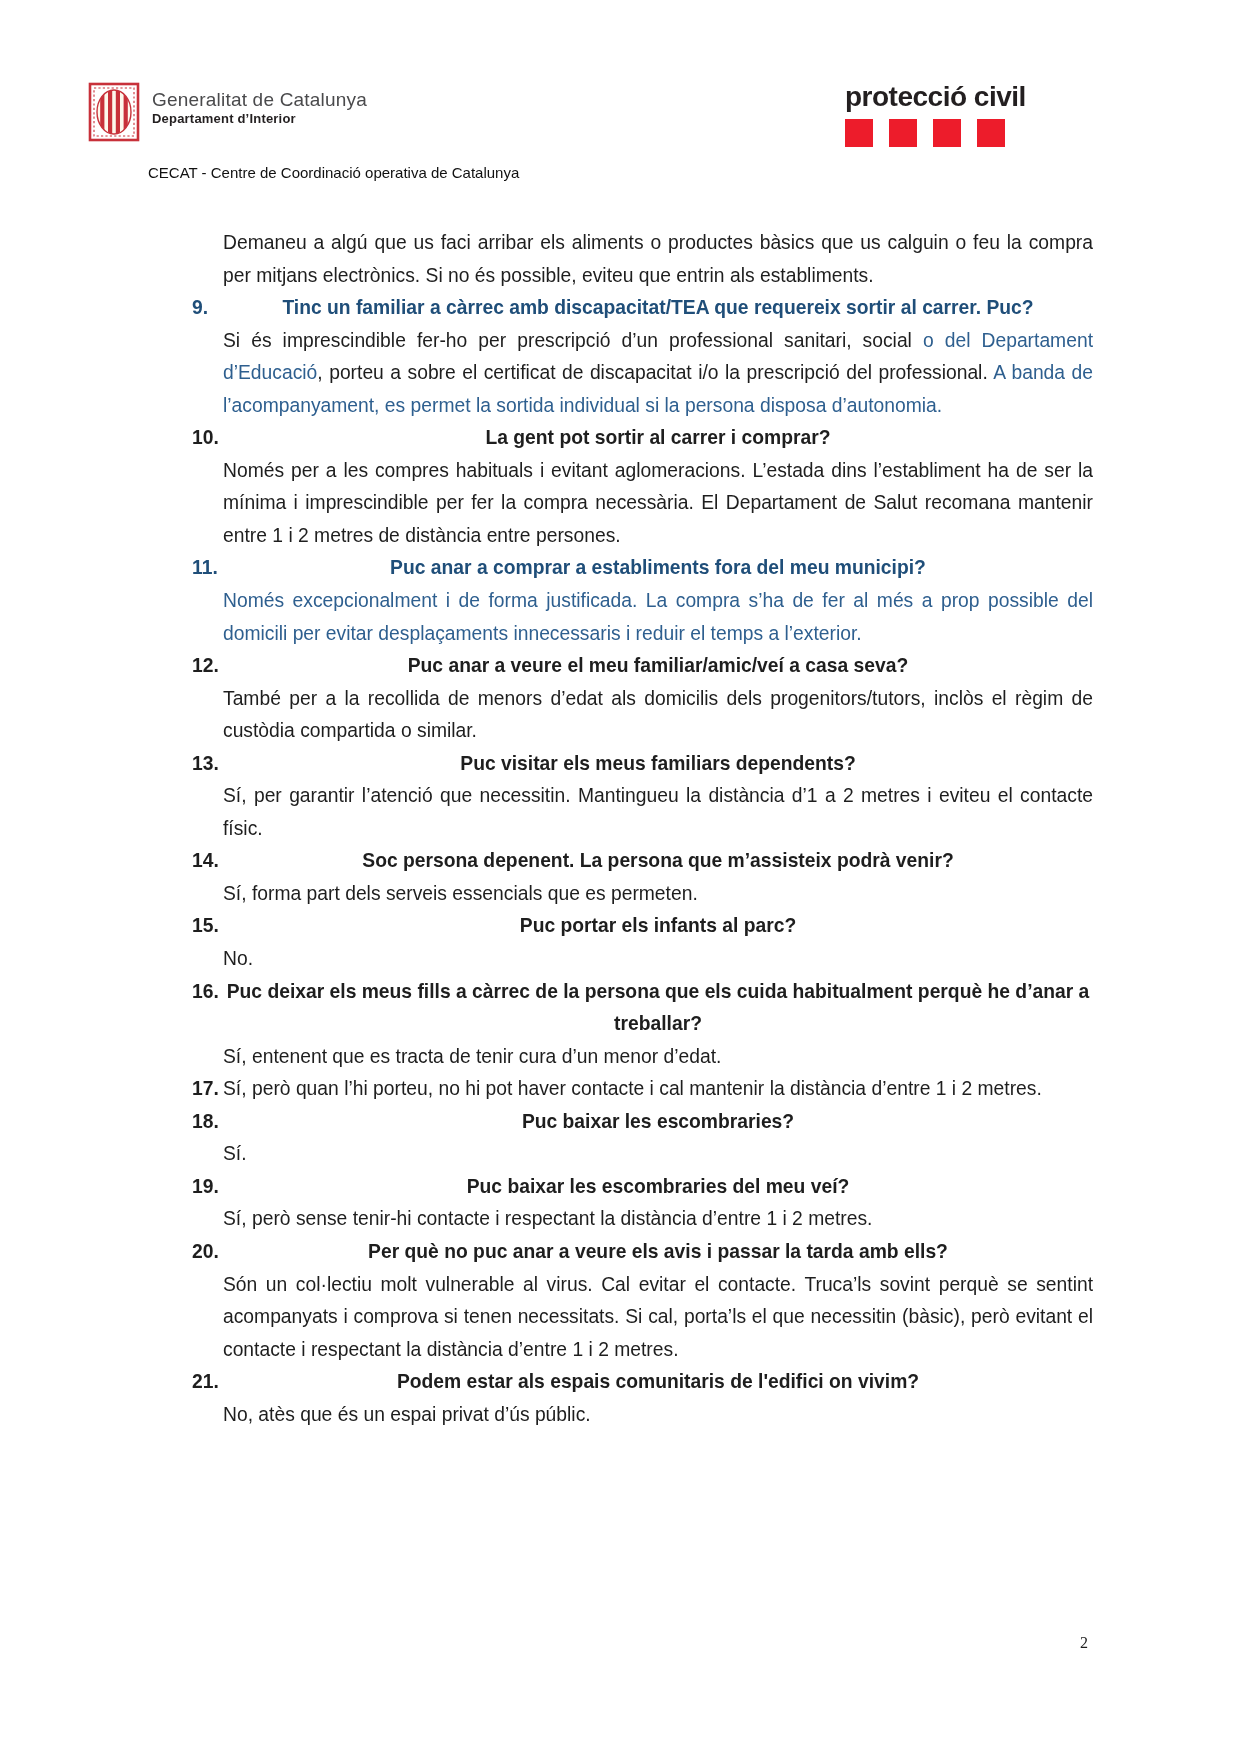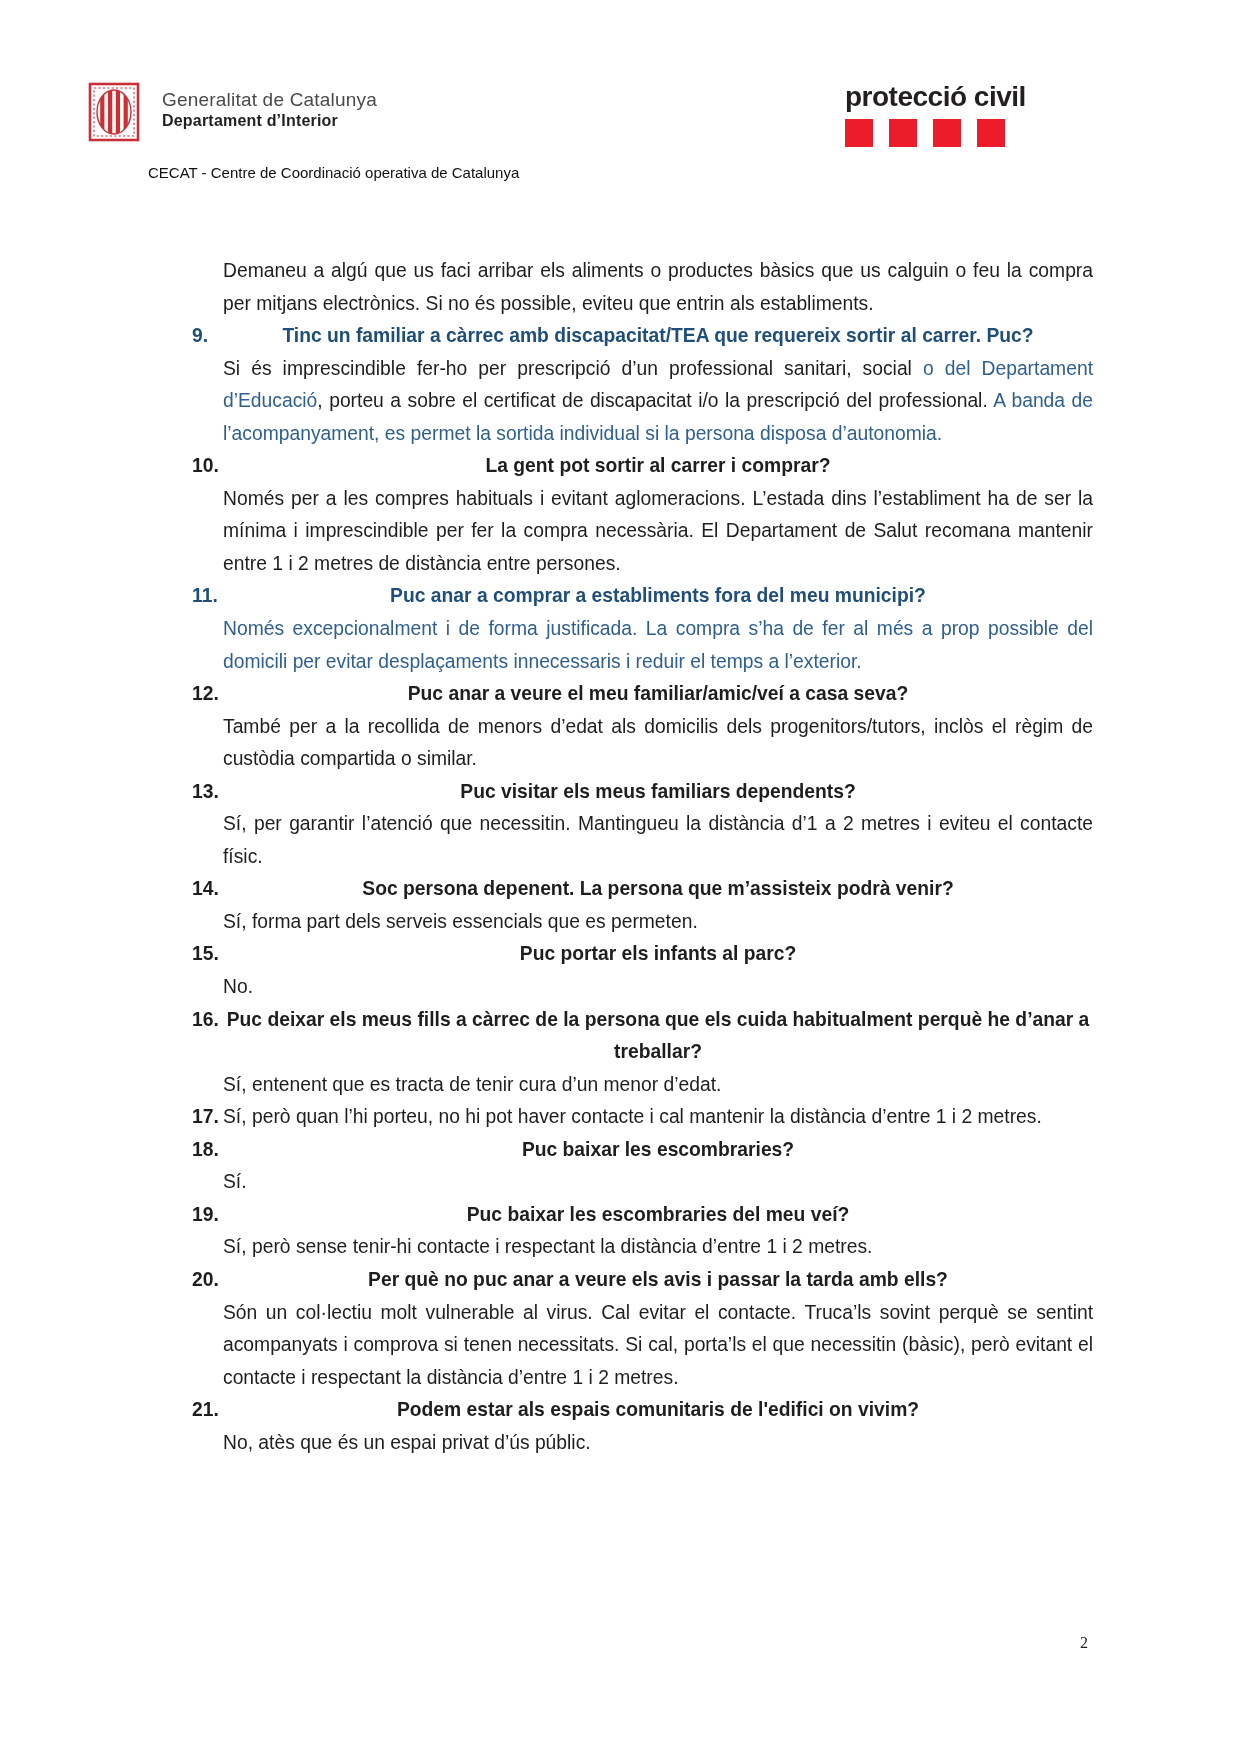--- a/index.html
+++ b/index.html
@@ -4,32 +4,32 @@
 <style>
   html,body{margin:0;padding:0;}
   body{
     width:1240px;height:1754px;position:relative;background:#ffffff;
     font-family:"Liberation Sans","DejaVu Sans",sans-serif;
     color:#1e1e1e;overflow:hidden;
   }
   
   .gencat-logo{position:absolute;left:88px;top:82px;display:flex;align-items:flex-start;}
   .gencat-emblem{width:52px;height:60px;flex:0 0 auto;}
-  .gencat-text{margin-left:22px;padding-top:6px;line-height:1.22;}
+  .gencat-text{margin-left:12px;padding-top:6px;line-height:1.22;}
   .gencat-line1{font-size:19px;color:#4a4a4c;letter-spacing:.2px;}
-  .gencat-line2{font-size:16px;font-weight:700;color:#231f20;letter-spacing:.2px;}
+  .gencat-line2{font-size:13px;font-weight:700;color:#231f20;letter-spacing:.2px;}
   .pcivil{position:absolute;left:845px;top:82px;width:260px;}
   .pcivil-word{font-size:28px;font-weight:700;color:#231f20;letter-spacing:-.5px;line-height:1.05;}
   .pcivil-squares{display:flex;margin-top:8px;}
   .pcivil-sq{width:28px;height:28px;margin-right:16px;}
   .doc-title{position:absolute;left:148px;top:164px;font-size:15px;font-weight:400;color:#111;}
   
   .content{
     position:absolute;left:192px;top:227px;width:901px;
-    font-size:19.3px;line-height:32.55px;margin-top:28px;
+    font-size:19.3px;line-height:32.55px;
   }
   .intro{margin:0 0 0 31px;text-align:justify;text-align-last:left;}
   .faq-item{display:flex;align-items:flex-start;}
   .faq-num{flex:0 0 31px;font-weight:700;}
   .faq-body{flex:1 1 auto;min-width:0;}
   .faq-q{font-weight:700;text-align:center;}
   .faq-a{text-align:justify;text-align-last:left;}
   .c-blue-q{color:#1f4e79;}
   .c-blue{color:#2e5f8f;}
   .c-black{color:#1e1e1e;}

